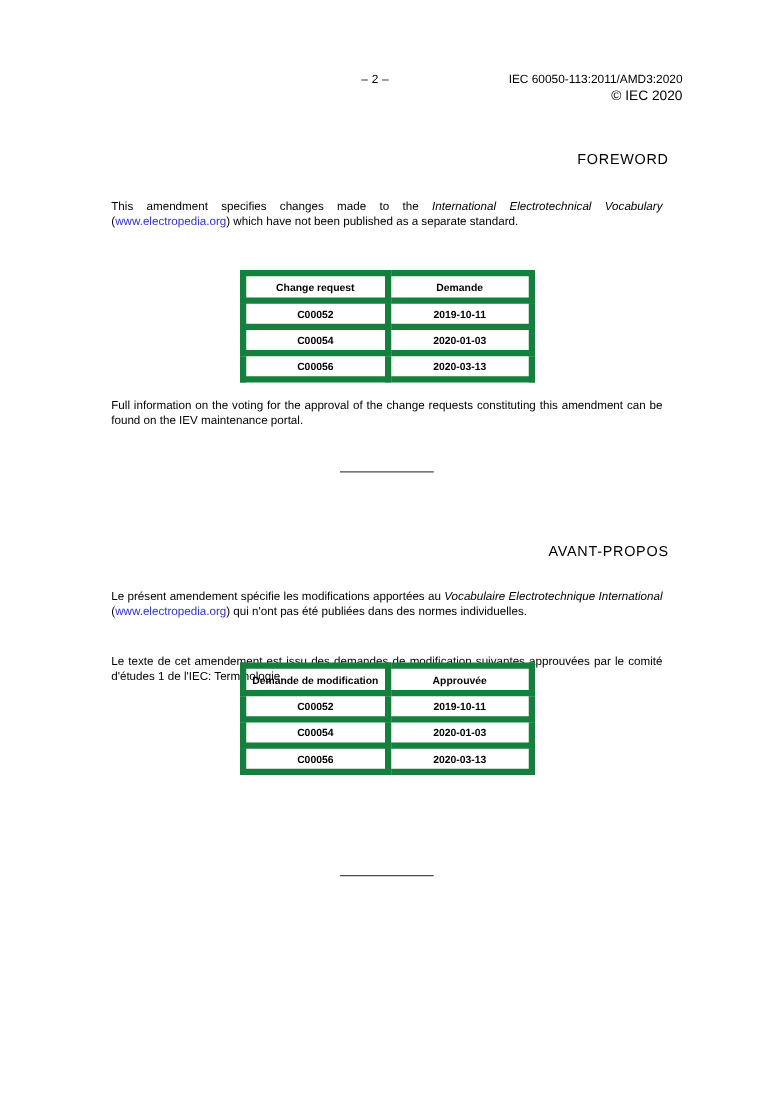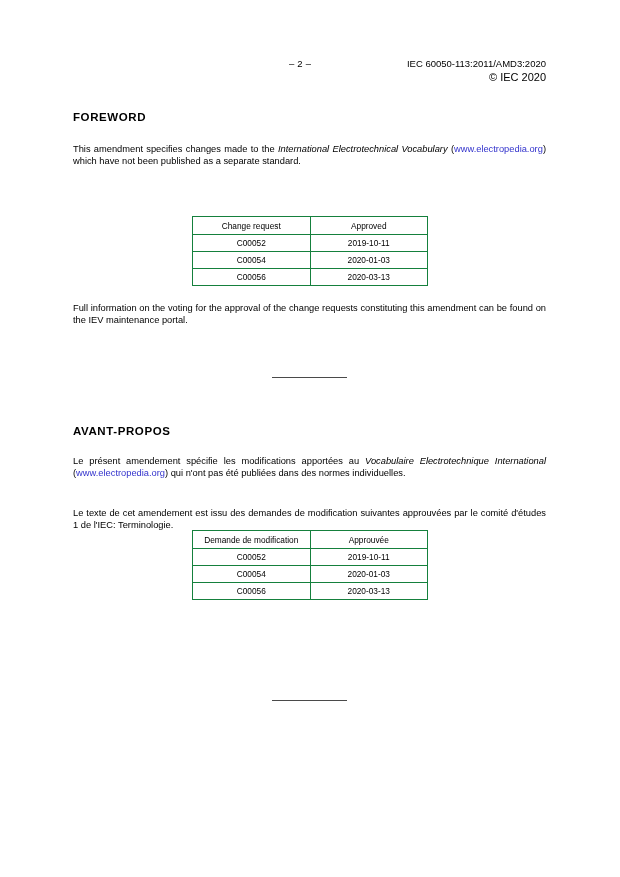--- a/index.html
+++ b/index.html
@@ -59,29 +59,29 @@
 
   
   .content {
     position: absolute;
     left: 73px;
     top: 0;
     width: 473px;
   }
 
   .section-title {
-    text-align: left;
+    text-align: right;
     font-size: 11.5px;
     letter-spacing: 0.6px;
-    margin: 0;
-    font-weight: bold;
+    margin: 11px;
+    font-weight: normal;
   }
 
   p.body-text {
-    margin: 0;
+    margin: 16px;
     font-size: 9.3px;
     line-height: 12.4px;
     text-align: justify;
     text-justify: inter-word;
   }
 
   .italic { font-style: italic; }
 
   a.ext-link {
     color: #3333cc;
@@ -90,26 +90,26 @@
 
   
   table.cr-table {
     border-collapse: collapse;
     width: 236px;
     margin: 0;
     table-layout: fixed;
   }
   table.cr-table td,
   table.cr-table th {
-    border: 1px solid #15803d;
+    border: 5px solid #15803d;
     height: 16px;
     text-align: center;
     vertical-align: middle;
     font-size: 8.3px;
-    font-weight: normal;
+    font-weight: bold;
     padding: 0 2px;
   }
   table.cr-table th { height: 17px; }
 
   
   .rule {
     width: 75px;
     height: 0;
     border: 0;
     border-top: 1.4px solid #4a4a4a;
@@ -137,21 +137,21 @@
   <div class="content abs" style="top:143px;">
     <p class="body-text"><span>This amendment specifies changes made to the </span><span class="italic">International Electrotechnical Vocabulary</span><span> (</span><a class="ext-link" href="#">www.electropedia.org</a><span>) which have not been published as a separate standard.</span></p>
   </div>
 
 
   <div class="abs" style="left:192px; top:216px;">
     <table class="cr-table">
       <thead>
         <tr>
           <th>Change request</th>
-          <th>Approved</th>
+          <th>Demande</th>
         </tr>
       </thead>
       <tbody>
         <tr>
           <td>C00052</td>
           <td>2019-10-11</td>
         </tr>
         <tr>
           <td>C00054</td>
           <td>2020-01-03</td>

